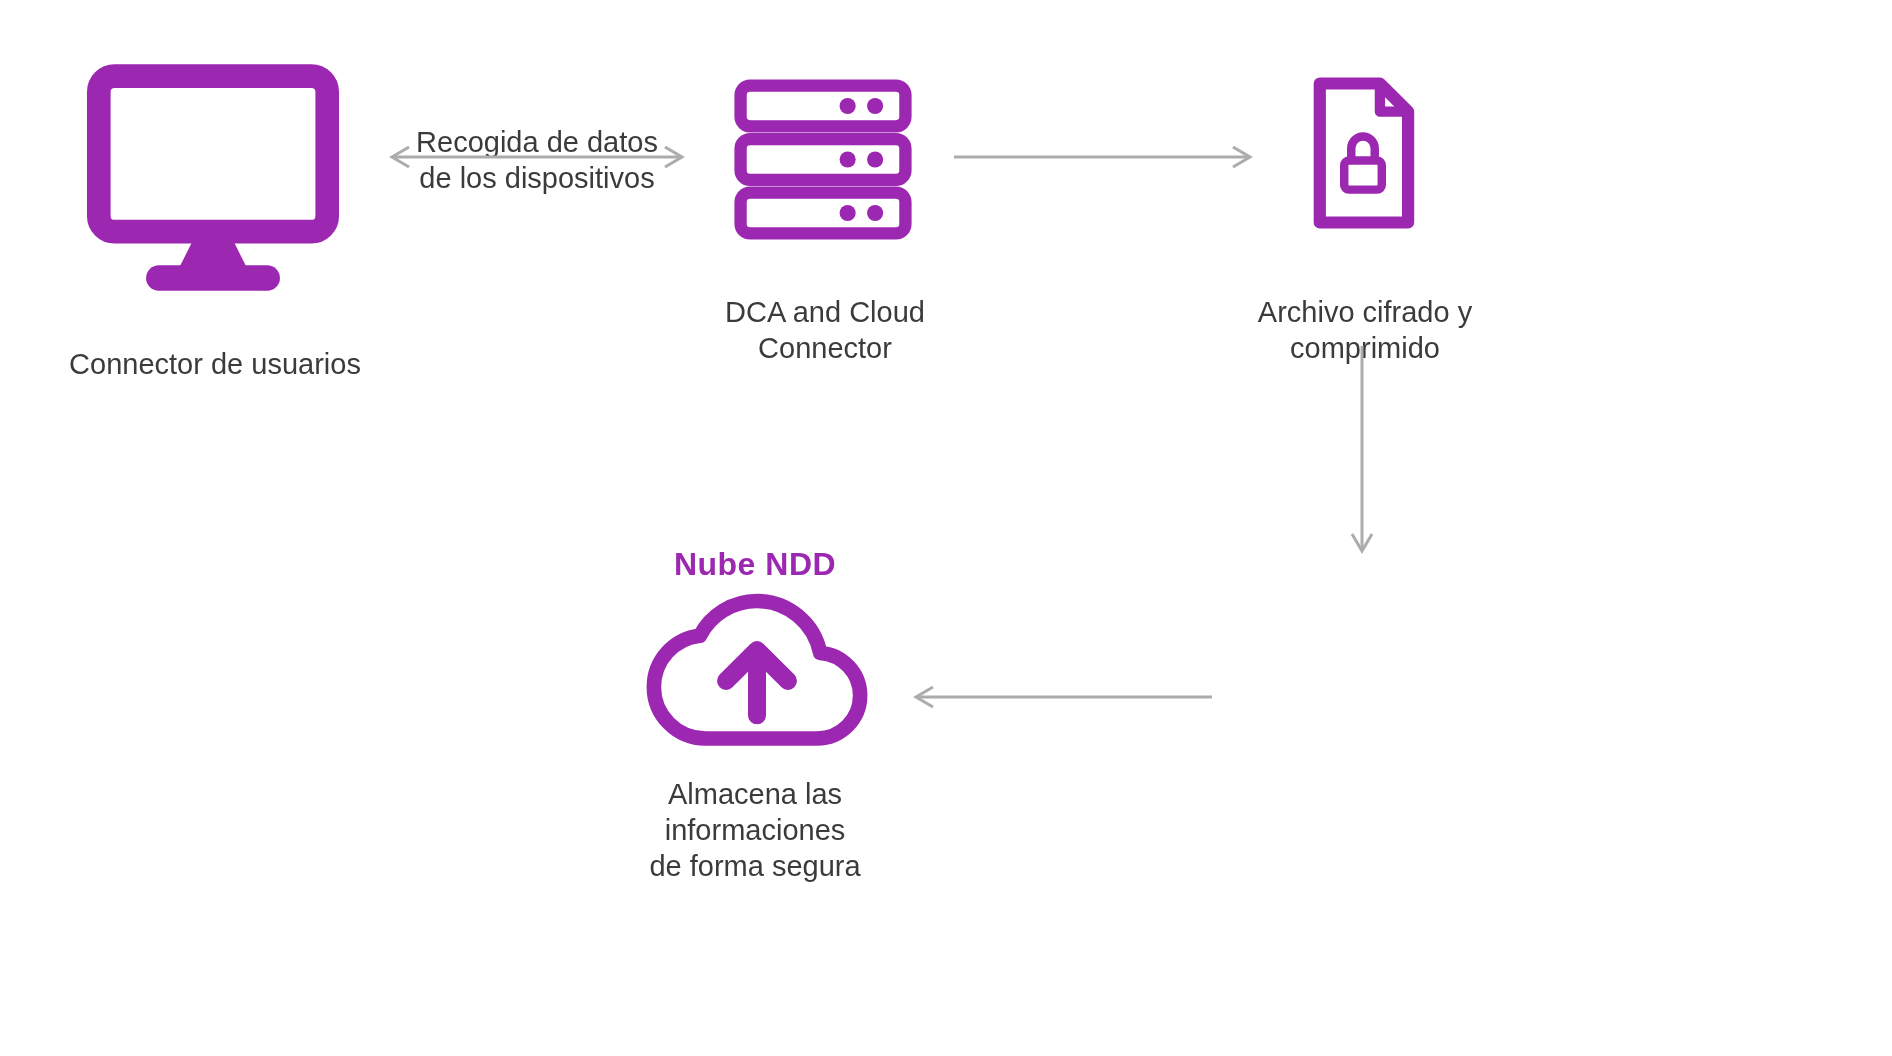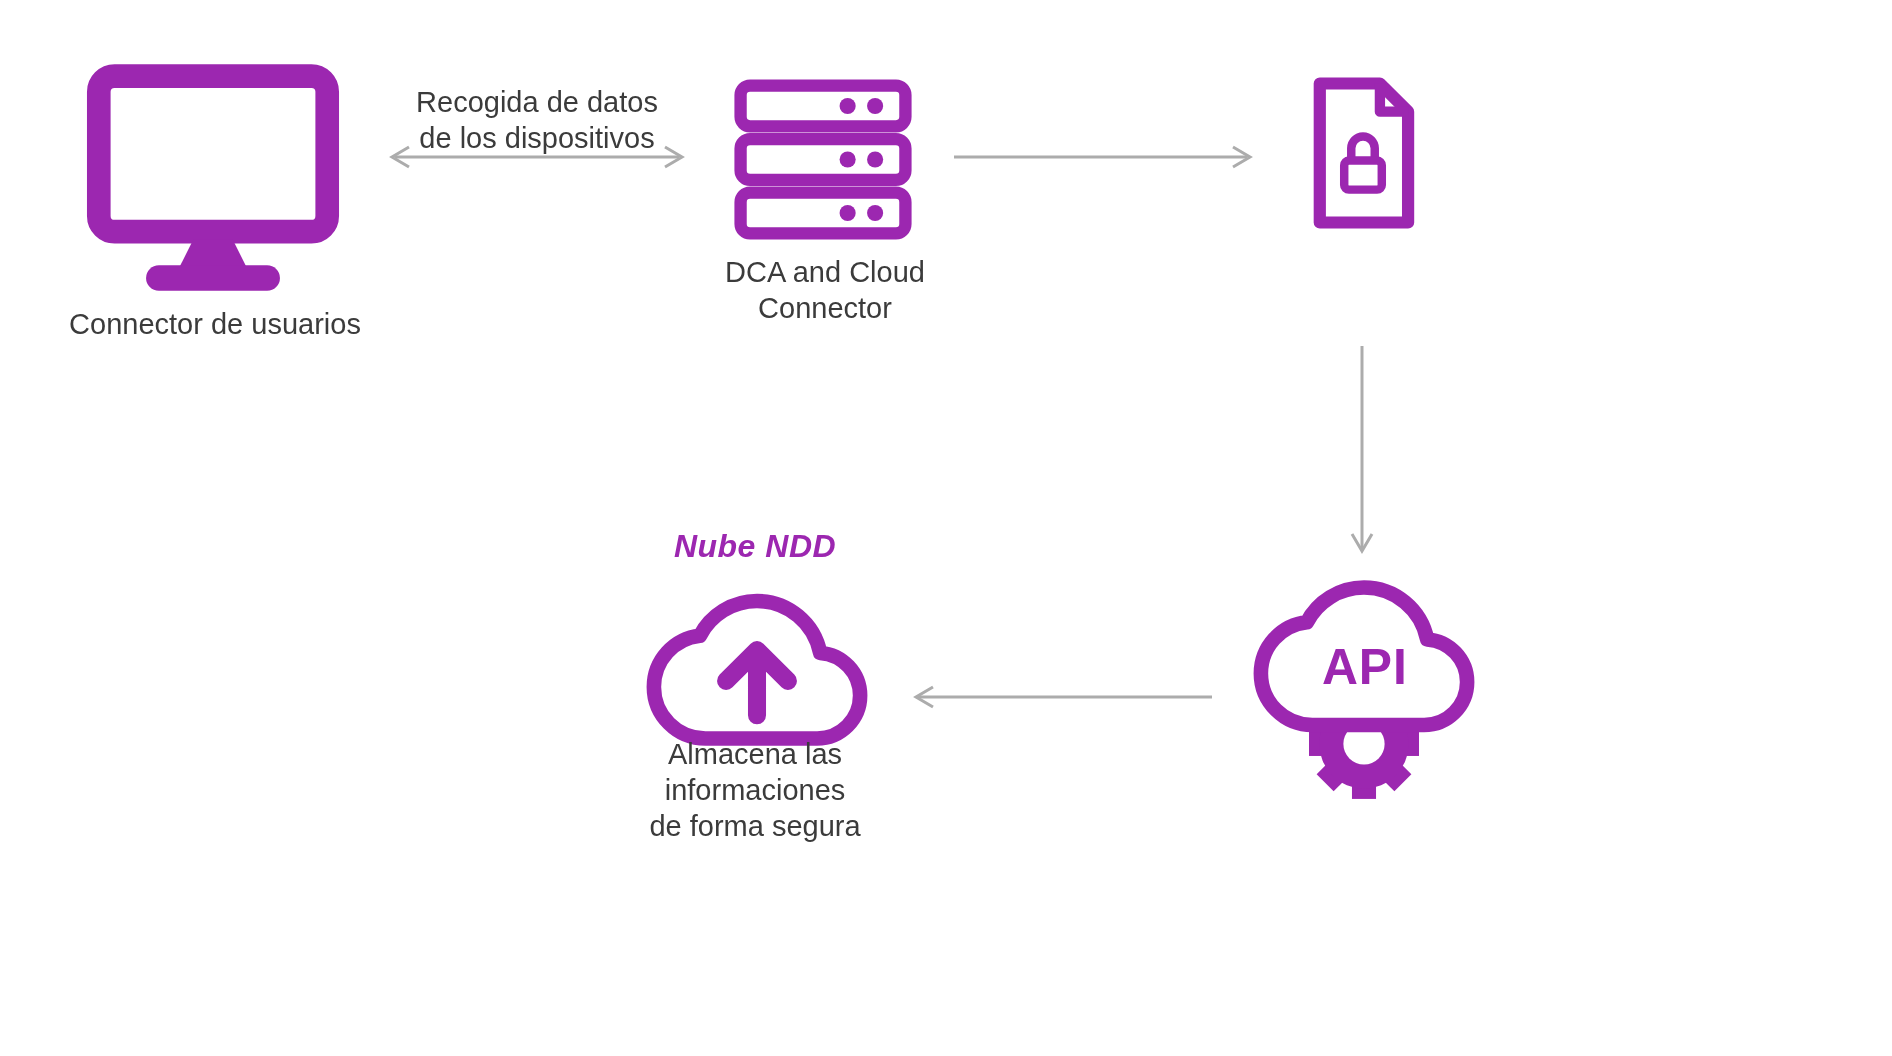--- a/index.html
+++ b/index.html
@@ -12,20 +12,21 @@
     background: #ffffff;
     overflow: hidden;
   }
   .abs { position: absolute; }
   .label {
     color: var(--text, #3b3b3b);
     font-size: 29px;
     line-height: 36px;
     text-align: center;
     white-space: pre-line;
+    margin-top: 40px;
   }
   .icon { color: var(--purple, #9c27b0); display: block; }
   .arrow { color: var(--gray, #acacac); display: block; }
   .arrow line, .arrow polyline { stroke: currentColor; stroke-width: 3; fill: none; }
   .brand {
     color: var(--purple, #9c27b0);
     font-weight: 700;
     font-size: 32px;
     letter-spacing: 0.5px;
     text-align: center;
@@ -76,51 +77,35 @@
   </svg>
 
   <div class="abs" style="left:1301px;top:73px;">
     <svg class="icon" width="124" height="160" viewBox="0 0 132 170">
       <path d="M20 11 H84 L114 41 V159 H20 Z" fill="none" stroke="currentColor" stroke-width="13" stroke-linejoin="round"></path>
       <path d="M84 11 V41 H114" fill="none" stroke="currentColor" stroke-width="11" stroke-linejoin="round"></path>
       <path d="M53.5 93 V80 a12.5 12.5 0 0 1 25 0 V93" fill="none" stroke="currentColor" stroke-width="9"></path>
       <rect x="46" y="93" width="40" height="31" rx="5" fill="none" stroke="currentColor" stroke-width="9"></rect>
     </svg>
   </div>
+  <div class="abs label" style="left:1240px;top:254px;width:250px;">Archivo cifrado y
+comprimido</div>
 
   <svg class="abs arrow" style="left:1349px;top:344px;" width="26" height="216" viewBox="0 0 26 216">
     <line x1="13" y1="2" x2="13" y2="205"></line>
     <polyline points="3,190 13,207 23,190"></polyline>
   </svg>
 
-  <div class="abs" style="left:1248px;top:566px;">
-    <svg class="icon" width="232" height="239" viewBox="-1.5 1.5 27 27.8">
-      <g transform="translate(12,22.2)" fill="currentColor">
-        <rect x="-1.4" y="-6.4" width="2.8" height="2.9"></rect>
-        <rect x="-1.4" y="-6.4" width="2.8" height="2.9" transform="rotate(45)"></rect>
-        <rect x="-1.4" y="-6.4" width="2.8" height="2.9" transform="rotate(90)"></rect>
-        <rect x="-1.4" y="-6.4" width="2.8" height="2.9" transform="rotate(135)"></rect>
-        <rect x="-1.4" y="-6.4" width="2.8" height="2.9" transform="rotate(180)"></rect>
-        <rect x="-1.4" y="-6.4" width="2.8" height="2.9" transform="rotate(225)"></rect>
-        <rect x="-1.4" y="-6.4" width="2.8" height="2.9" transform="rotate(270)"></rect>
-        <rect x="-1.4" y="-6.4" width="2.8" height="2.9" transform="rotate(315)"></rect>
-        <circle r="5.2"></circle>
-        <circle r="2.4" fill="#ffffff"></circle>
-      </g>
-      <path d="M19.35 10.04C18.67 6.59 15.64 4 12 4 9.11 4 6.6 5.64 5.35 8.04 2.34 8.36 0 10.91 0 14c0 3.31 2.69 6 6 6h13c2.76 0 5-2.24 5-5 0-2.64-2.05-4.78-4.65-4.96z" fill="#ffffff" stroke="currentColor" stroke-width="1.7" stroke-linejoin="round"></path>
-      <text x="12.1" y="15.2" text-anchor="middle" font-size="5.8" font-weight="bold" fill="currentColor">API</text>
-    </svg>
-  </div>
 
   <svg class="abs arrow" style="left:908px;top:684px;" width="306" height="26" viewBox="0 0 306 26">
     <line x1="10" y1="13" x2="304" y2="13"></line>
     <polyline points="25,3 8,13 25,23"></polyline>
   </svg>
 
-  <div class="abs brand" style="left:610px;top:528px;width:290px;font-style:italic;">Nube NDD</div>
+  <div class="abs brand" style="left:610px;top:546px;width:290px;">Nube NDD</div>
   <div class="abs" style="left:641px;top:582px;">
     <svg class="icon" width="232" height="179" viewBox="-1.5 1.8 27 20.8">
       <path d="M19.35 10.04C18.67 6.59 15.64 4 12 4 9.11 4 6.6 5.64 5.35 8.04 2.34 8.36 0 10.91 0 14c0 3.31 2.69 6 6 6h13c2.76 0 5-2.24 5-5 0-2.64-2.05-4.78-4.65-4.96z" fill="#ffffff" stroke="currentColor" stroke-width="1.7" stroke-linejoin="round"></path>
       <path d="M12 17.3 L12 10.6 M8.4 13.3 L12 9.7 L15.6 13.3" fill="none" stroke="currentColor" stroke-width="2.1" stroke-linecap="round" stroke-linejoin="round"></path>
     </svg>
   </div>
   <div class="abs label" style="left:600px;top:736px;width:310px;">Almacena las informaciones
 de forma segura</div>
 
 </div>

